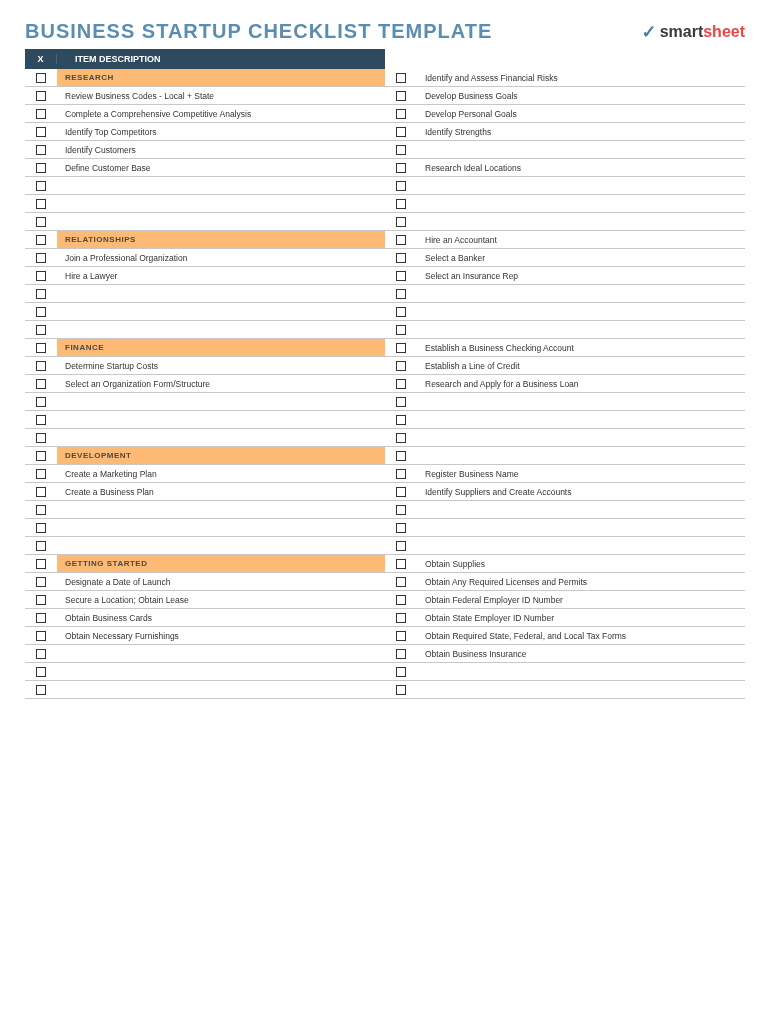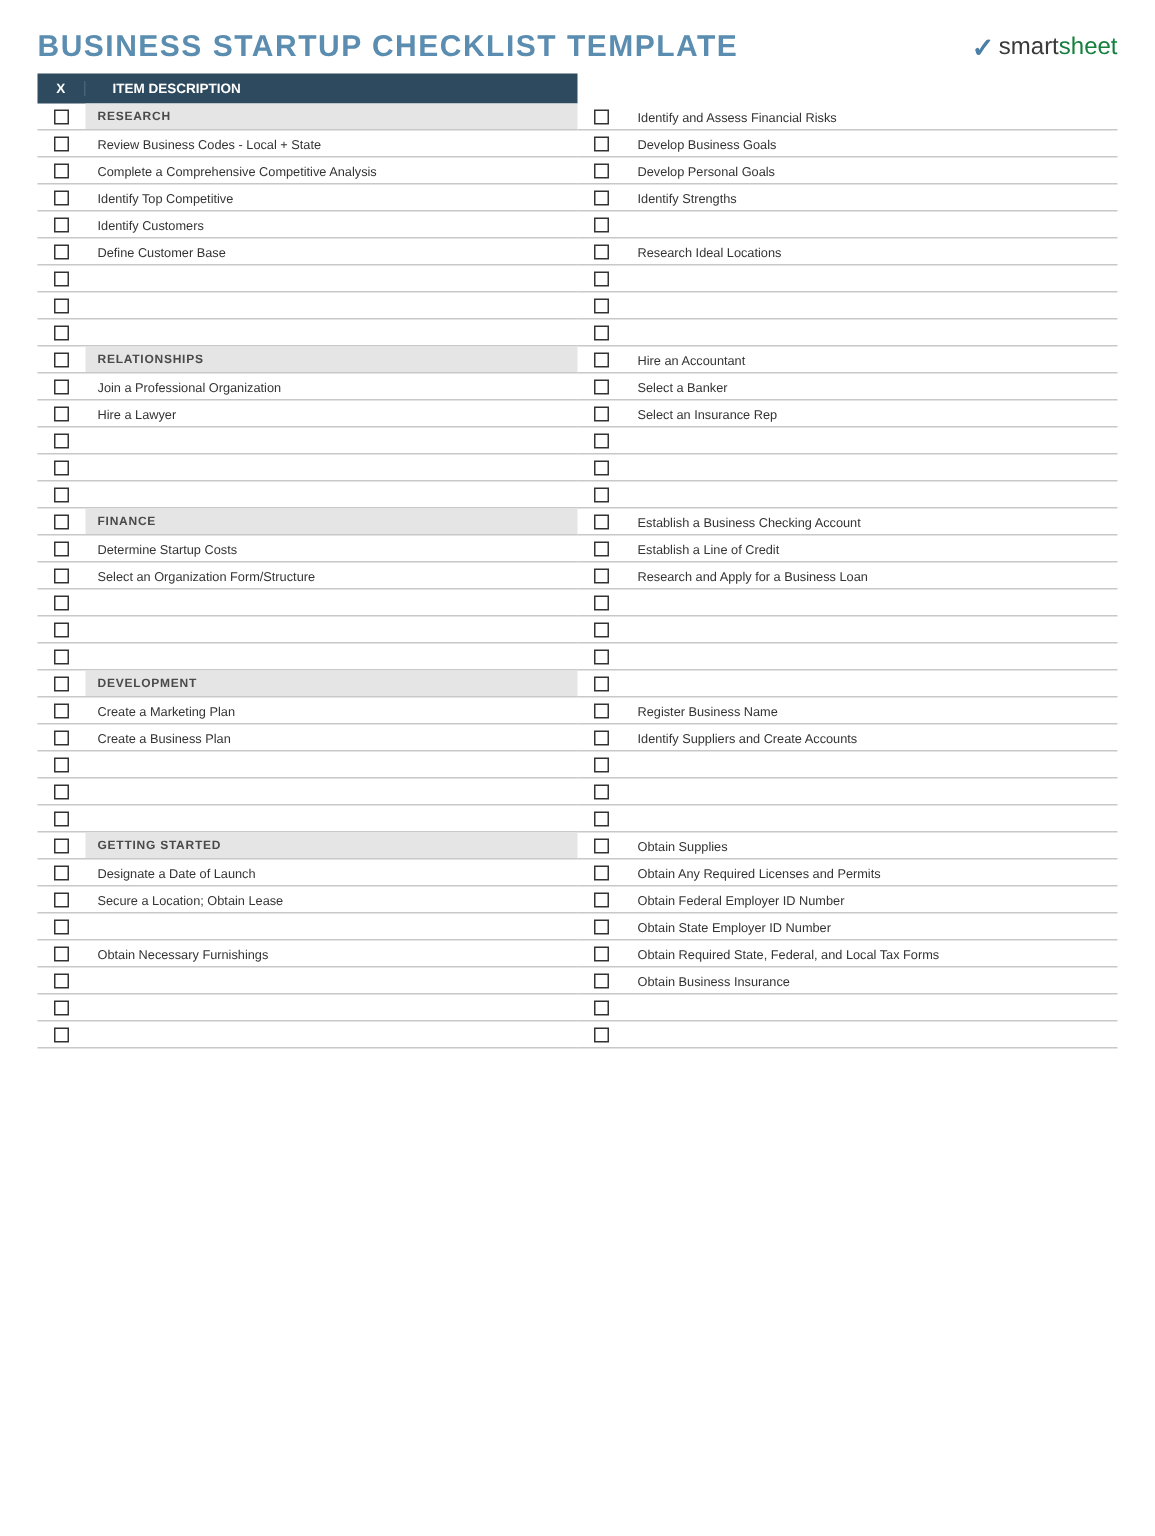--- a/index.html
+++ b/index.html
@@ -28,22 +28,22 @@
     align-items: center;
     font-size: 16px;
     color: #3a3a3a;
     gap: 3px;
   }
   .logo .check {
     color: #4a7fa8;
     font-size: 18px;
     font-weight: bold;
   }
-  .logo .smart { font-weight: normal; }
-  .logo .sheet { font-weight: 400; color: #15803d; }
+  .logo .smart { font-weight: bold; }
+  .logo .sheet { font-weight: 700; color: #ef4444; }
   .columns {
     display: flex;
     gap: 0;
   }
   .col { flex: 1; }
   .header-row {
     background: #2d4a5e;
     color: #fff;
     display: flex;
     align-items: center;
@@ -81,21 +81,21 @@
   .text-cell {
     flex: 1;
     padding-left: 8px;
     font-size: 8.5px;
     color: #333;
     height: 100%;
     display: flex;
     align-items: center;
   }
   .section-row .text-cell {
-    background: #e5e5e5;
+    background: #fdba74;
     font-weight: bold;
     color: #4a4a4a;
     padding-left: 8px;
     letter-spacing: 0.5px;
     font-size: 8px;
   }
   .col-right .header-row { visibility: hidden; }
 </style>
 </head>
 <body>
@@ -130,21 +130,21 @@
         <div class="row">
           <div class="check-cell">
             <div class="checkbox"></div>
           </div>
           <div class="text-cell">Complete a Comprehensive Competitive Analysis</div>
         </div>
         <div class="row">
           <div class="check-cell">
             <div class="checkbox"></div>
           </div>
-          <div class="text-cell">Identify Top Competitive</div>
+          <div class="text-cell">Identify Top Competitors</div>
         </div>
         <div class="row">
           <div class="check-cell">
             <div class="checkbox"></div>
           </div>
           <div class="text-cell">Identify Customers</div>
         </div>
         <div class="row">
           <div class="check-cell">
             <div class="checkbox"></div>
@@ -292,20 +292,21 @@
         <div class="row">
           <div class="check-cell">
             <div class="checkbox"></div>
           </div>
           <div class="text-cell">Secure a Location;  Obtain Lease</div>
         </div>
         <div class="row">
           <div class="check-cell">
             <div class="checkbox"></div>
           </div>
+          <div class="text-cell">Obtain Business Cards</div>
         </div>
         <div class="row">
           <div class="check-cell">
             <div class="checkbox"></div>
           </div>
           <div class="text-cell">Obtain Necessary Furnishings</div>
         </div>
         <div class="row">
           <div class="check-cell">
             <div class="checkbox"></div>

